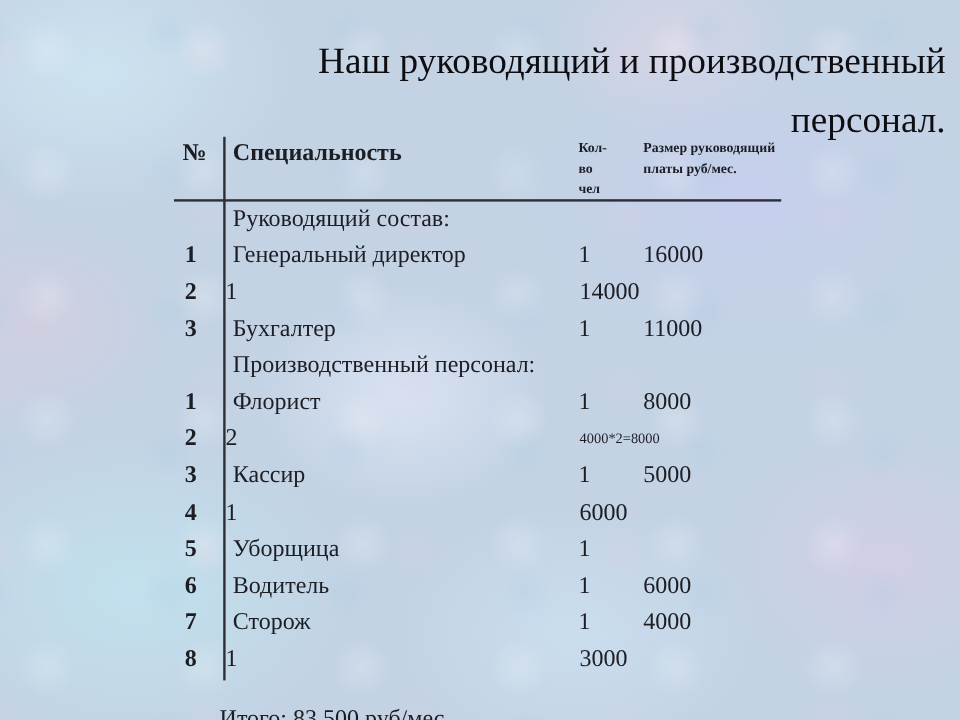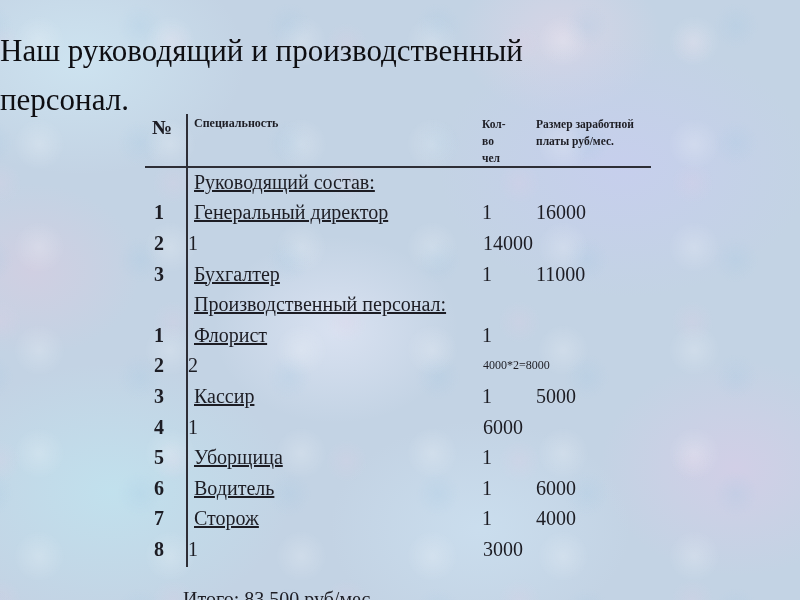--- a/index.html
+++ b/index.html
@@ -19,36 +19,36 @@
       radial-gradient(ellipse 210px 150px at 60% 88%, rgba(204,224,240,0.8), transparent 72%),
       radial-gradient(ellipse 190px 150px at 92% 78%, rgba(215,205,231,0.7), transparent 72%),
       radial-gradient(ellipse 170px 130px at 42% 55%, rgba(224,230,245,0.75), transparent 72%),
       radial-gradient(ellipse 150px 120px at 4% 45%, rgba(217,204,224,0.6), transparent 72%),
       radial-gradient(ellipse 140px 110px at 70% 6%, rgba(229,214,231,0.55), transparent 72%);
     background-size:131px 103px,149px 117px,173px 139px,auto,auto,auto,auto,auto,auto,auto,auto;
     background-repeat:repeat,repeat,repeat,no-repeat,no-repeat,no-repeat,no-repeat,no-repeat,no-repeat,no-repeat,no-repeat;
     background-position:0 0,43px 61px,87px 23px,0 0,0 0,0 0,0 0,0 0,0 0,0 0,0 0;
   }
   .title{
-    position:absolute;top:5px;left:0;right:0;
-    text-align:left;color:#0e0e12;
+    position:absolute;top:5px;left:0;right:12px;
+    text-align:right;color:#0e0e12;
     font-size:31px;line-height:49px;font-weight:normal;
   }
   .table{position:absolute;left:145px;top:112px;width:512px;color:#1d1d24;}
   .grid{display:grid;grid-template-columns:41px 294px 53px 124px;}
   .thead{height:55px;}
   .h-num{font-size:20px;font-weight:bold;padding:4px 0 0 7px;}
-  .h-spec{font-size:12px;font-weight:bold;padding:4px 0 0 8px;}
+  .h-spec{font-size:20px;font-weight:bold;padding:4px 0 0 8px;}
   .h-count{font-size:11.5px;font-weight:bold;line-height:17px;padding:4px 0 12px 2px;}
   .h-salary{font-size:11.5px;font-weight:bold;line-height:17px;padding:4px 0 0 3px;}
   .vline{position:absolute;left:41px;top:2px;width:2px;height:453px;background:#2e2e36;}
   .hline{position:absolute;left:0;top:54px;width:506px;height:2px;background:#2e2e36;}
   .row{height:30.6px;align-items:center;font-size:20px;}
   .c-num{font-weight:bold;padding-left:9px;}
-  .c-name{padding-left:8px;white-space:nowrap;text-decoration:underline;}
+  .c-name{padding-left:8px;white-space:nowrap;}
   .c-cnt{padding-left:2px;}
   .c-sal{padding-left:3px;white-space:nowrap;}
   .c-sal.small{font-size:12px;}
   .footer-total{
     position:absolute;left:183px;top:588px;
     font-size:20px;color:#1d1d24;white-space:nowrap;
   }
 </style>
 </head>
 <body>
@@ -66,21 +66,21 @@
 
     <div class="grid thead">
       <div class="h-num">№</div>
       <div class="h-spec">Специальность</div>
       <div class="h-count">
         <div>Кол-</div>
         <div>во</div>
         <div>чел</div>
       </div>
       <div class="h-salary">
-        <div>Размер заработной</div>
+        <div>Размер руководящий</div>
         <div>платы руб/мес.</div>
       </div>
     </div>
 
     <div class="grid row">
       <div class="c-num"></div>
       <div class="c-name">Руководящий состав:</div>
       <div class="c-cnt"></div>
       <div class="c-sal"></div>
     </div>
@@ -109,20 +109,21 @@
       <div class="c-num"></div>
       <div class="c-name">Производственный персонал:</div>
       <div class="c-cnt"></div>
       <div class="c-sal"></div>
     </div>
 
     <div class="grid row">
       <div class="c-num">1</div>
       <div class="c-name">Флорист</div>
       <div class="c-cnt">1</div>
+      <div class="c-sal">8000</div>
     </div>
 
     <div class="grid row">
       <div class="c-num">2</div>
       <div class="c-cnt">2</div>
       <div class="c-sal small">4000*2=8000</div>
     </div>
 
     <div class="grid row">
       <div class="c-num">3</div>

